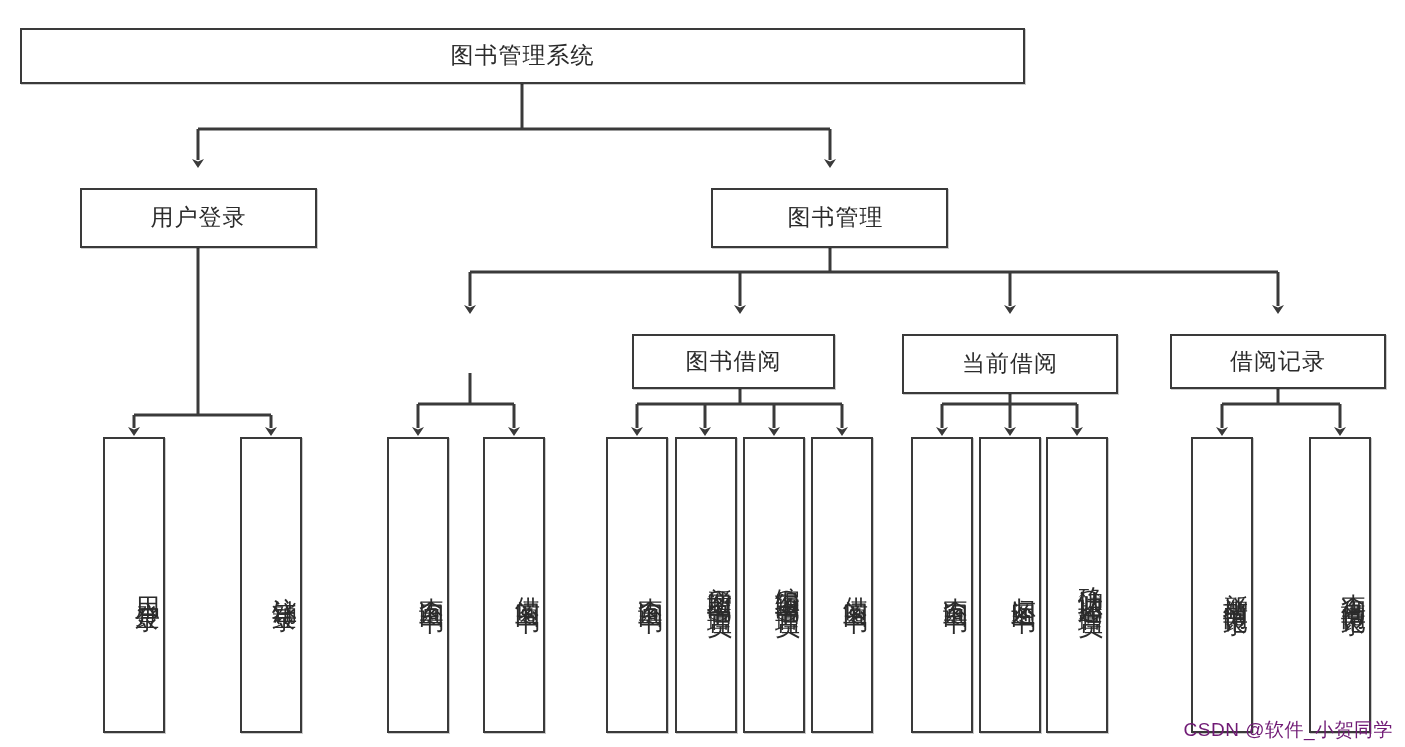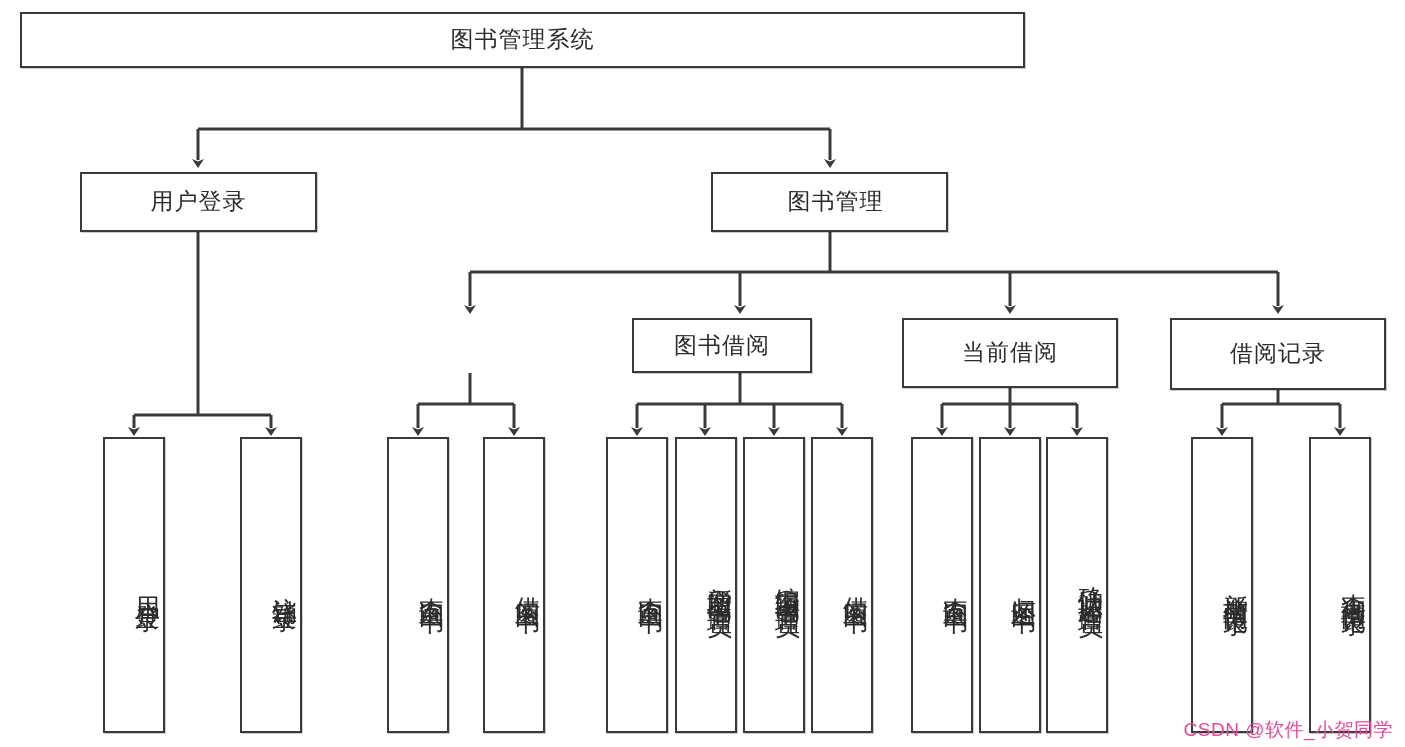--- a/index.html
+++ b/index.html
@@ -34,20 +34,21 @@
     align-items: center;
     justify-content: center;
     color: #2b2b2b;
     box-shadow: 1px 1px 0 rgba(0,0,0,0.20);
   }
   .node.horiz {
     font-size: 23px;
     line-height: 1.2;
     letter-spacing: 1px;
     white-space: nowrap;
+    margin-top: 16px;
   }
   .node.vert {
     writing-mode: vertical-rl;
     text-orientation: upright;
     font-size: 25px;
     line-height: 1.25;
     letter-spacing: 4px;
     padding-top: 6px;
     padding-bottom: 6px;
     align-items: flex-start;
@@ -56,21 +57,21 @@
   .node.vert .vlabel {
     writing-mode: vertical-rl;
     text-orientation: upright;
     white-space: nowrap;
   }
   #watermark {
     position: absolute;
     right: 12px;
     bottom: 4px;
     font-size: 19px;
-    color: #ec4899;
+    color: #701a75;
     white-space: nowrap;
     letter-spacing: 0.5px;
   }
 </style>
 </head>
 <body>
 
 <div id="canvas">
 
   <svg id="edges" viewBox="0 0 1405 747" xmlns="http://www.w3.org/2000/svg">
@@ -129,29 +130,29 @@
 
   <div class="node horiz" style="left:80px; top:172px; width:237px; height:60px;">
     <span>用户登录</span>
   </div>
 
   <div class="node horiz" style="left:711px; top:172px; width:237px; height:60px;padding-left:12px;">
     <span>图书管理</span>
   </div>
 
 
-  <div class="node horiz" style="left:632px; top:318px; width:180px; height:55px;">
+  <div class="node horiz" style="left:632px; top:318px; width:203px; height:55px;">
     <span>图书借阅</span>
   </div>
 
-  <div class="node horiz" style="left:902px; top:318px; width:216px; height:70px;">
+  <div class="node horiz" style="left:902px; top:318px; width:216px; height:60px;">
     <span>当前借阅</span>
   </div>
 
-  <div class="node horiz" style="left:1170px; top:318px; width:216px; height:72px;">
+  <div class="node horiz" style="left:1170px; top:318px; width:216px; height:55px;">
     <span>借阅记录</span>
   </div>
 
   <div class="node vert" style="left:103px; top:437px; width:62px; height:296px;">
     <span class="vlabel">用户登录</span>
   </div>
 
   <div class="node vert" style="left:240px; top:437px; width:62px; height:296px;">
     <span class="vlabel">注销登录</span>
   </div>

